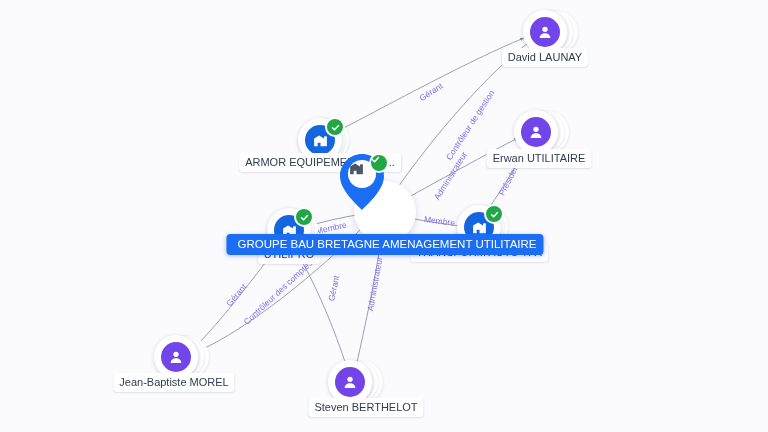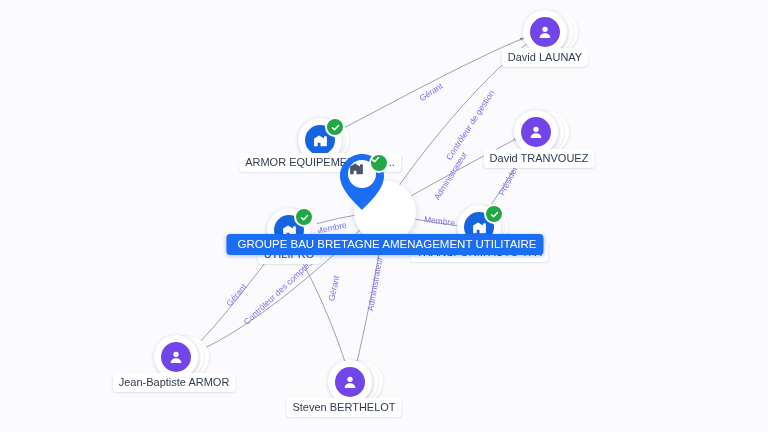--- a/index.html
+++ b/index.html
@@ -224,55 +224,55 @@
   </div>
   <div class="disc ring">
     <div class="av">
       <svg width="16" height="16" viewBox="0 0 24 24" fill="#ffffff">
         <circle cx="12" cy="8" r="4"></circle>
         <path d="M4 21c0-4.4 3.6-7 8-7s8 2.6 8 7z"></path>
       </svg>
     </div>
   </div>
 </div>
-<div class="lbl" style="left:539px;top:149px;">David TRANVOUEZ</div>
+<div class="lbl" style="left:539px;top:149px;">Erwan UTILITAIRE</div>
 
 <div class="node person" style="left:176px;top:357px;">
   <div class="stack">
     <i style="width:42px;height:42px;left:-9px;top:-21px;"></i>
     <i style="width:42px;height:42px;left:-14px;top:-21px;"></i>
     <i style="width:42px;height:42px;left:-19px;top:-21px;"></i>
   </div>
   <div class="disc ring">
     <div class="av">
       <svg width="16" height="16" viewBox="0 0 24 24" fill="#ffffff">
         <circle cx="12" cy="8" r="4"></circle>
         <path d="M4 21c0-4.4 3.6-7 8-7s8 2.6 8 7z"></path>
       </svg>
     </div>
   </div>
 </div>
-<div class="lbl" style="left:174px;top:373px;">Jean-Baptiste ARMOR</div>
+<div class="lbl" style="left:174px;top:373px;">Jean-Baptiste MOREL</div>
 
 <div class="node person" style="left:350px;top:382px;">
   <div class="stack">
     <i style="width:42px;height:42px;left:-9px;top:-21px;"></i>
     <i style="width:42px;height:42px;left:-14px;top:-21px;"></i>
     <i style="width:42px;height:42px;left:-19px;top:-21px;"></i>
   </div>
   <div class="disc ring">
     <div class="av">
       <svg width="16" height="16" viewBox="0 0 24 24" fill="#ffffff">
         <circle cx="12" cy="8" r="4"></circle>
         <path d="M4 21c0-4.4 3.6-7 8-7s8 2.6 8 7z"></path>
       </svg>
     </div>
   </div>
 </div>
-<div class="lbl" style="left:344px;top:398px;text-align:center;">Steven BERTHELOT</div>
+<div class="lbl" style="left:366px;top:398px;text-align:center;">Steven BERTHELOT</div>
 
 <div class="pin-wrap" style="left:385px;top:212px;">
   <div class="pin-halo"></div>
   <div class="pin" style="position:relative;left:-23px;top:-30px;">
     <svg width="46" height="58" viewBox="0 0 46 58">
       <path d="M23 1 C10.8 1 1 10.8 1 23 C1 36 14 48 23 57 C32 48 45 36 45 23 C45 10.8 35.2 1 23 1 Z" fill="#1b6ef3"></path>
     </svg>
     <div class="inner">
       <svg width="17" height="17" viewBox="0 0 24 24" fill="#4a5568">
         <path d="M3 20V9l7-4 7 4v11h-5v-5h-4v5H3z"></path>

